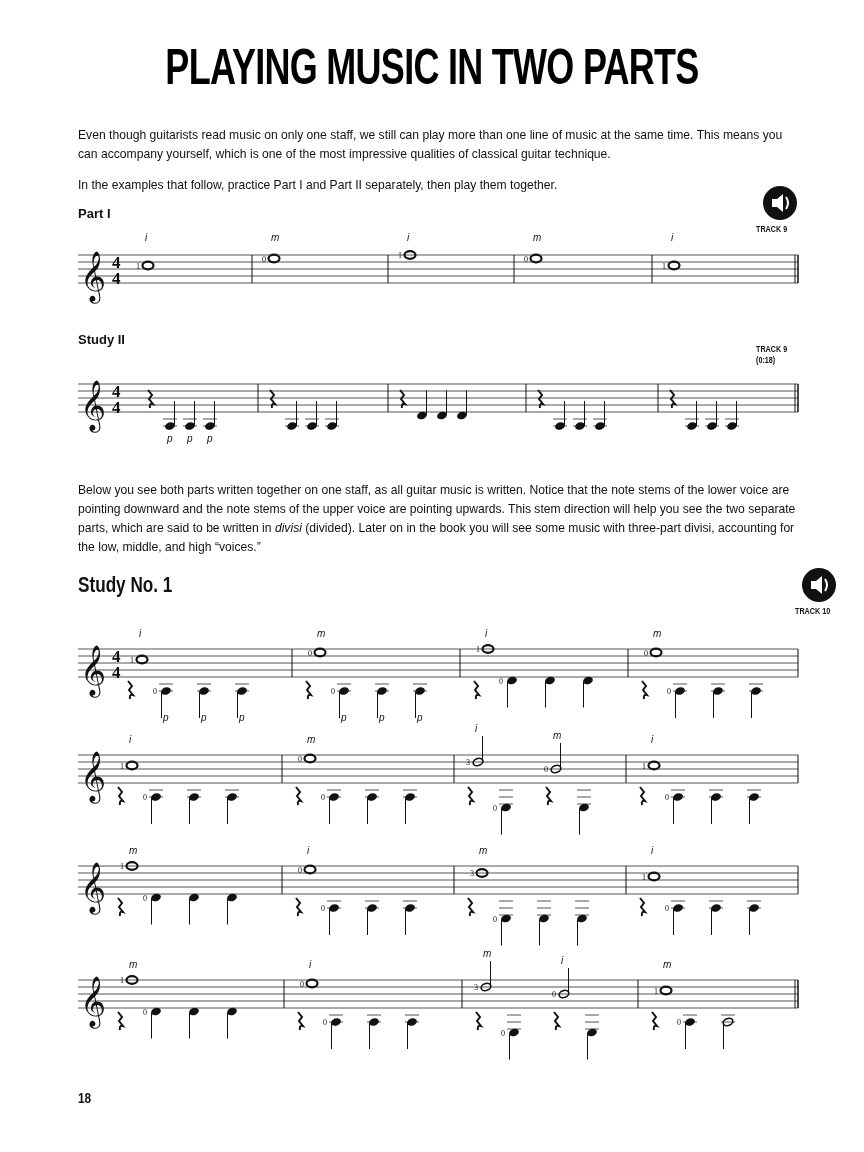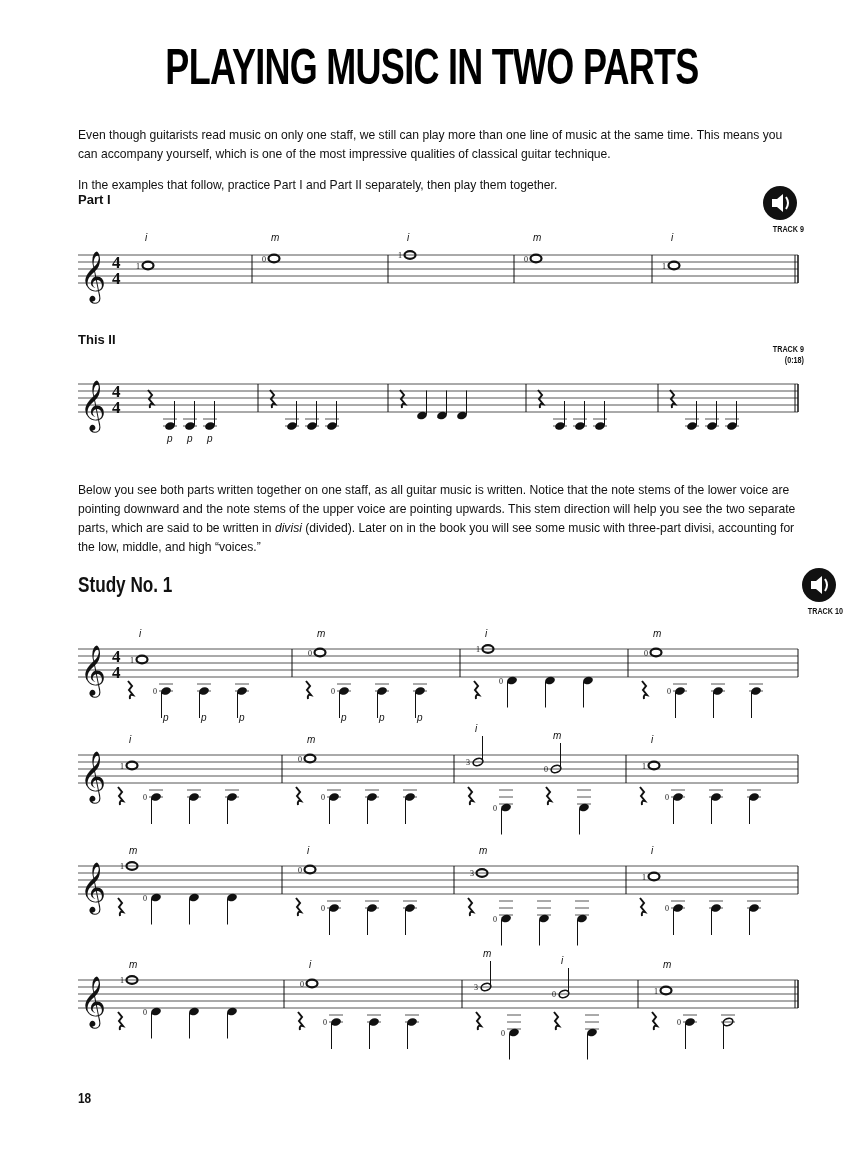--- a/index.html
+++ b/index.html
@@ -8,48 +8,48 @@
   .title { position: absolute; left: 0; right: 0; top: 38px; text-align: center;
            font-family: "Liberation Sans", sans-serif; font-weight: bold;
            font-size: 50px; letter-spacing: -1px; transform: scaleX(0.72);
            transform-origin: center; color: #000; }
   .para { position: absolute; left: 78px; width: 720px; font-size: 13.2px; line-height: 19px;
           transform: scaleX(0.92); transform-origin: left top; width: 783px; }
   .para em { font-style: italic; }
   .part-label { position: absolute; left: 78px; font-weight: bold; font-size: 13px; }
   .study-label { position: absolute; left: 78px; font-weight: bold; font-size: 22px;
                  transform: scaleX(0.78); transform-origin: left top; }
-  .track { position: absolute; text-align: right; width: 60px; }
+  .track { position: absolute; text-align: left; width: 60px; }
   .track .icon { width: 34px; height: 34px; border-radius: 50%; background: #111;
                  margin: 0 auto 4px auto; position: relative; }
   .track .lbl { font-size: 9px; font-weight: bold; transform: scaleX(0.8); line-height: 11px; }
   .page-num { position: absolute; left: 78px; top: 1090px; font-size: 14px; font-weight: bold;
               transform: scaleX(0.85); transform-origin: left top; }
   svg.staff { position: absolute; left: 0; top: 0; overflow: visible; }
 </style>
 </head>
 <body>
 
 <div class="title">PLAYING MUSIC IN TWO PARTS</div>
 
 <div class="para" style="top:125px;">Even though guitarists read music on only one staff, we still can play more than one line of music at the same time. This means you can accompany yourself, which is one of the most impressive qualities of classical guitar technique.</div>
 <div class="para" style="top:175px;">In the examples that follow, practice Part I and Part II separately, then play them together.</div>
 
-<div class="part-label" style="top:192px;">Part I</div>
+<div class="part-label" style="top:206px;">Part I</div>
 <div class="track" style="left:750px; top:186px;">
   <div class="icon">
     <svg width="34" height="34" viewBox="0 0 34 34">
         <path d="M9 13h5l6-5v18l-6-5H9z" fill="#fff"></path>
         <path d="M23 11q4 6 0 12" stroke="#fff" stroke-width="2" fill="none"></path>
       </svg>
   </div>
   <div class="lbl">TRACK 9</div>
 </div>
 
-<div class="part-label" style="top:332px;">This II</div>
+<div class="part-label" style="top:332px;">Study II</div>
 <div class="track" style="left:750px; top:344px;">
   <div class="lbl">TRACK 9</div>
   <div class="lbl">(0:18)</div>
 </div>
 
 <div class="para" style="top:480px;">
   <span>Below you see both parts written together on one staff, as all guitar music is written. Notice that the note stems of the lower voice are pointing downward and the note stems of the upper voice are pointing upwards. This stem direction will help you see the two separate parts, which are said to be written in </span><em>divisi</em><span> (divided). Later on in the book you will see some music with three-part divisi, accounting for the low, middle, and high “voices.”</span>
 </div>
 
 <div class="study-label" style="top:572px;">Study No. 1</div>

